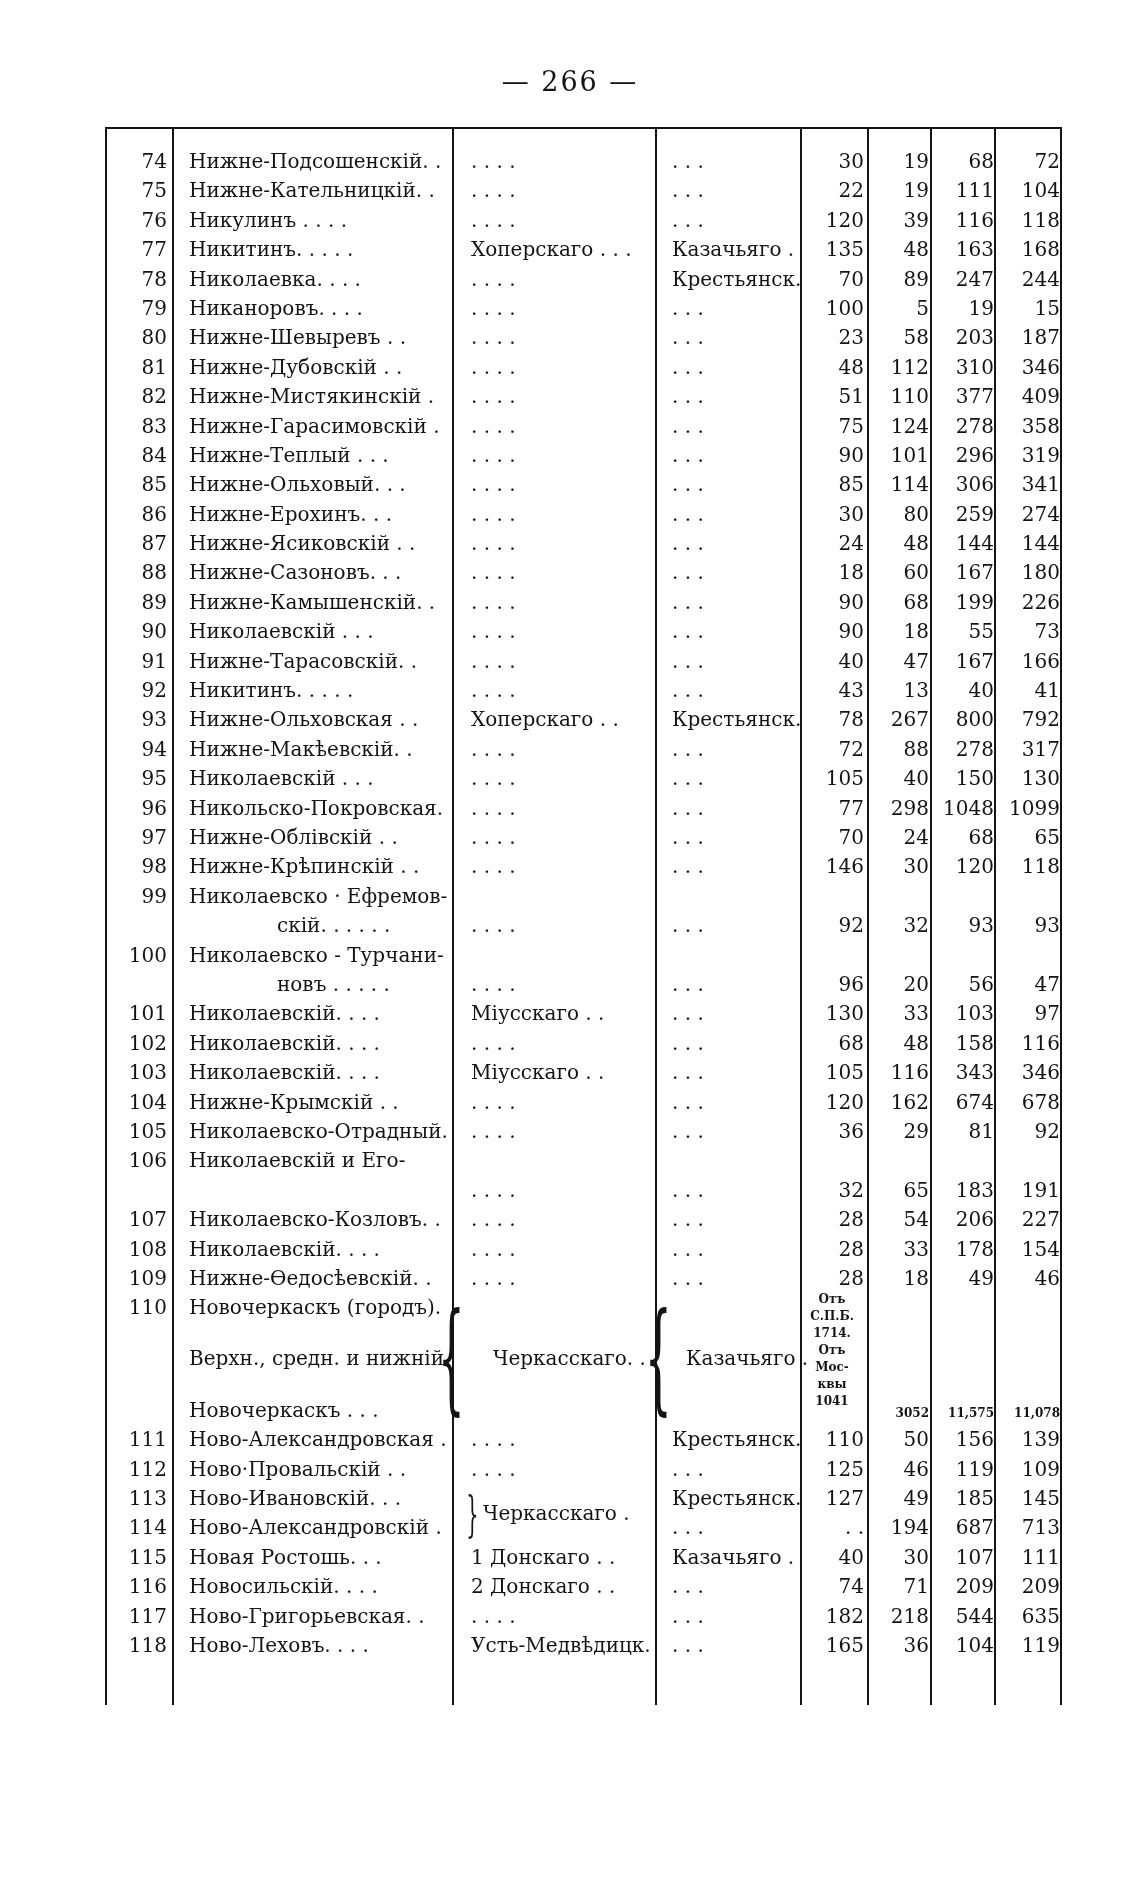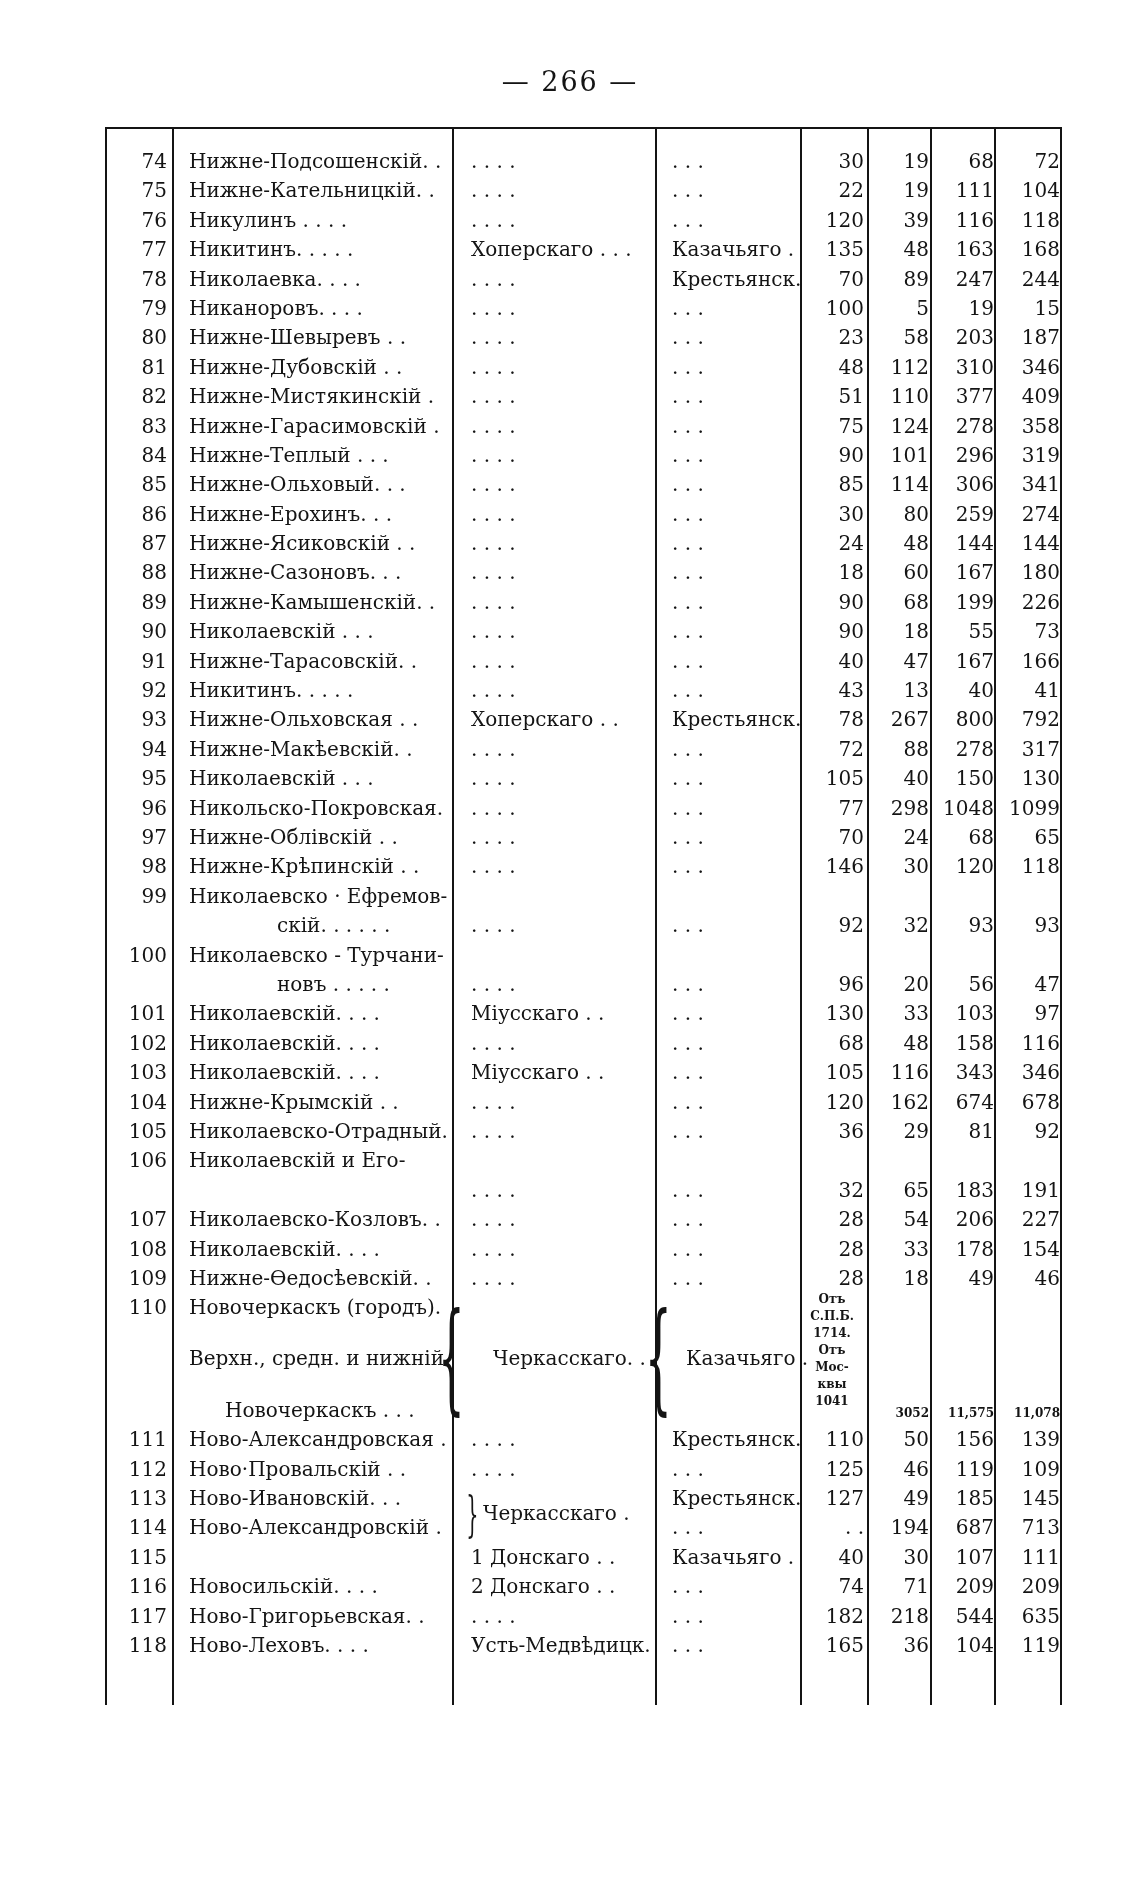--- a/index.html
+++ b/index.html
@@ -403,21 +403,21 @@
         <div class="c v1">28</div>
         <div class="c v2">18</div>
         <div class="c v3">49</div>
         <div class="c v4">46</div>
       </div>
       <div class="row" style="height: 132px;">
         <div class="c num">110</div>
         <div class="c name" style="line-height: 29.4px;">
           <div style="position: absolute; top: 0px;">Новочеркаскъ (городъ).</div>
           <div style="position: absolute; top: 51px;">Верхн., средн. и нижній</div>
-          <div style="position: absolute; top: 103px; margin-left: 36px;">Новочеркаскъ . . .</div>
+          <div style="position: absolute; top: 103px;">Новочеркаскъ . . .</div>
         </div>
         <div class="c okrug" style="top: 51px; height: 29.4px; padding-left: 22px;">Черкасскаго. .</div>
         <div class="c cat" style="top: 51px; height: 29.4px; padding-left: 14px;">Казачьяго .</div>
         <div class="c v1 small" style="text-align: center; top: -2px;">
           <div>Отъ</div>
           <div>С.П.Б.</div>
           <div>1714.</div>
           <div>Отъ</div>
           <div>Мос-</div>
           <div>квы</div>
@@ -464,20 +464,21 @@
         <div class="c name"><span>Ново-Александровскій .</span></div>
         <div class="c okrug"></div>
         <div class="c cat">. . .</div>
         <div class="c v1">. .</div>
         <div class="c v2">194</div>
         <div class="c v3">687</div>
         <div class="c v4">713</div>
       </div>
       <div class="row">
         <div class="c num">115</div>
+        <div class="c name"><span>Новая Ростошь. . .</span></div>
         <div class="c okrug">1 Донскаго . .</div>
         <div class="c cat">Казачьяго .</div>
         <div class="c v1">40</div>
         <div class="c v2">30</div>
         <div class="c v3">107</div>
         <div class="c v4">111</div>
       </div>
       <div class="row">
         <div class="c num">116</div>
         <div class="c name"><span>Новосильскій. . . .</span></div>

